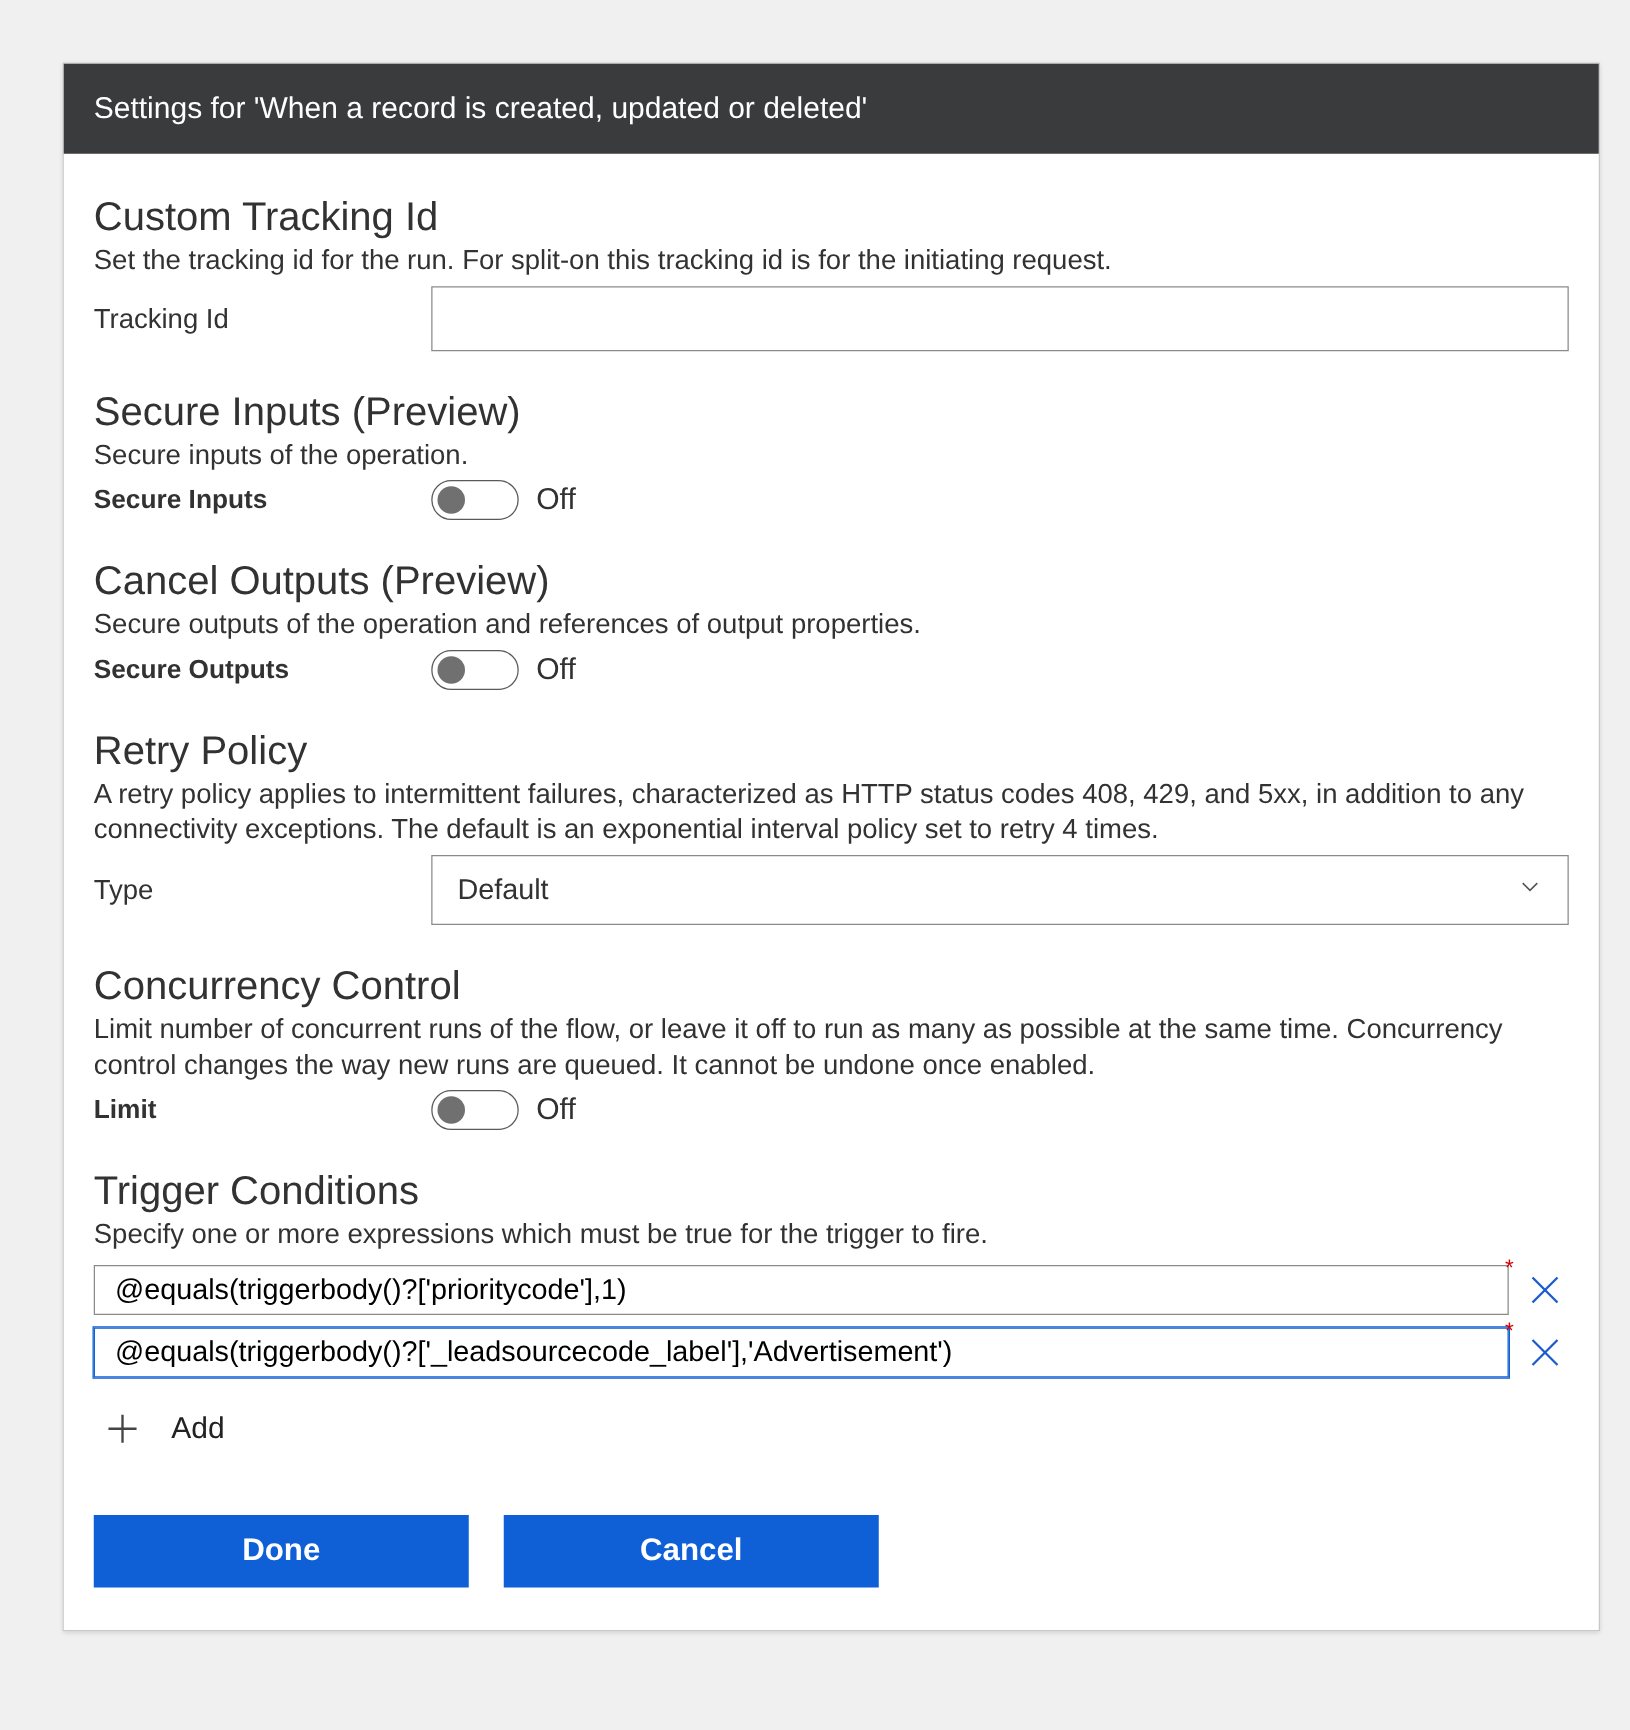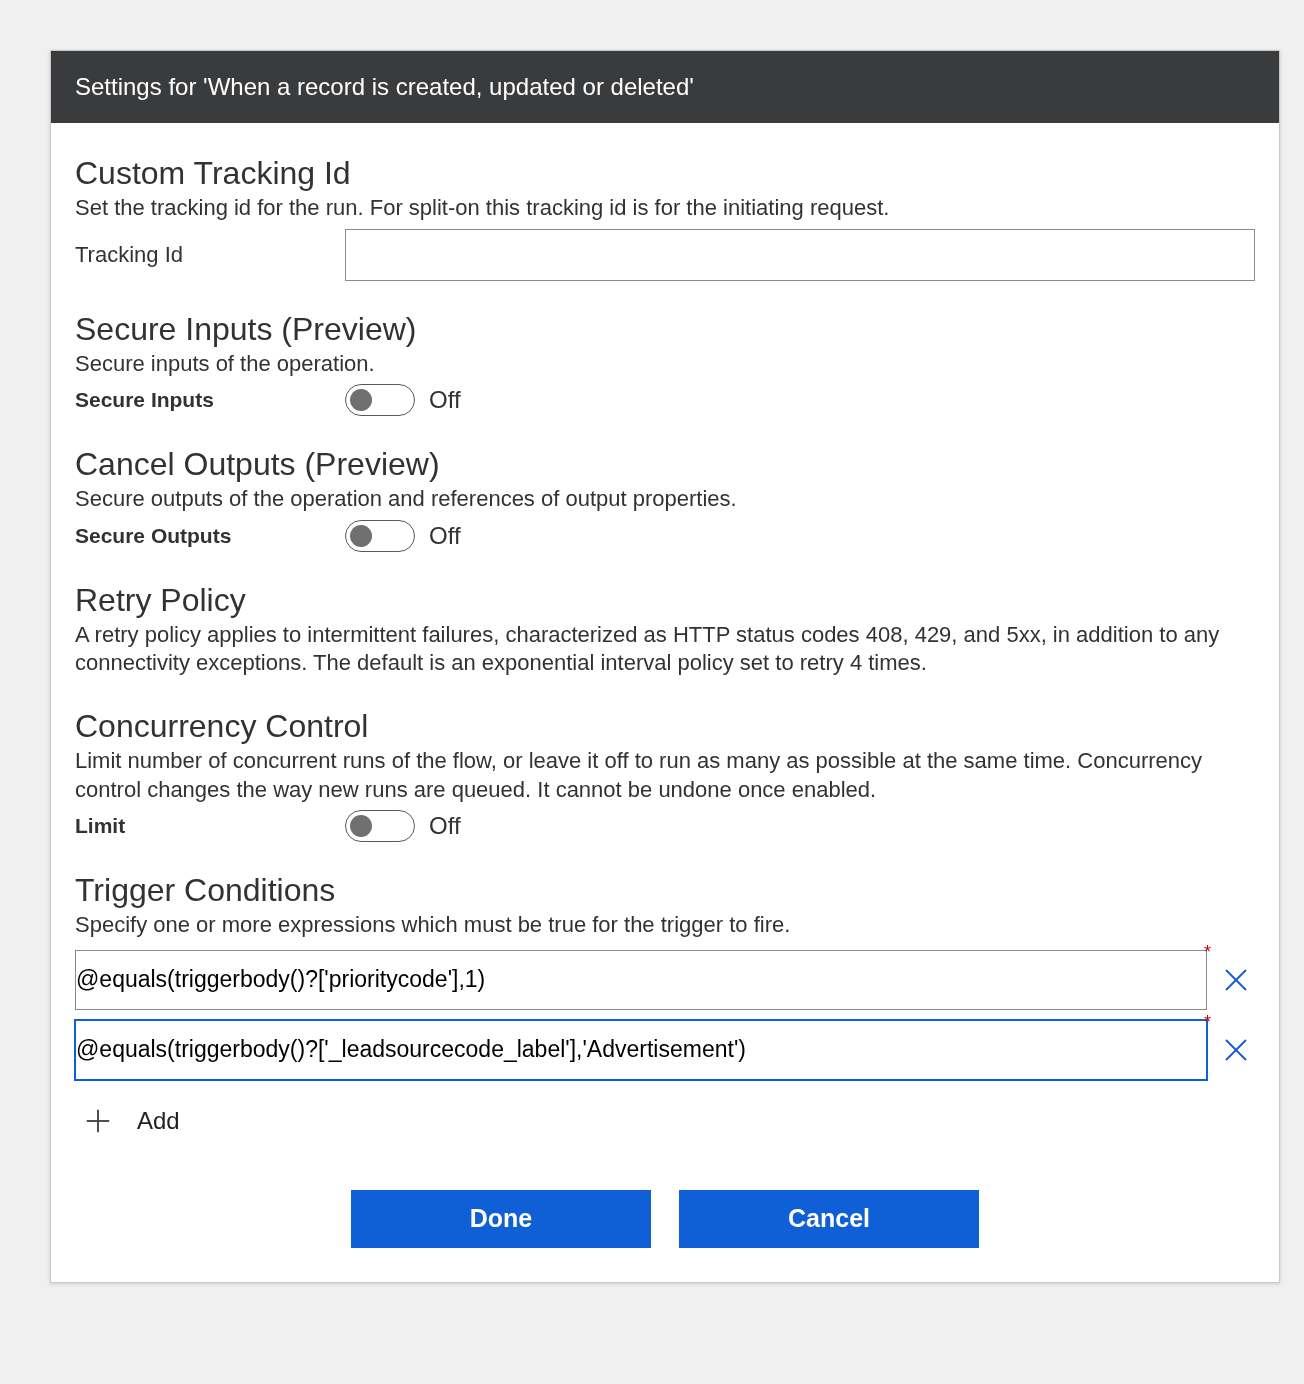--- a/index.html
+++ b/index.html
@@ -103,24 +103,24 @@
   .chevron svg { width: 20px; height: 20px; }
   .cond-row {
     display: flex;
     align-items: center;
     gap: 10px;
     margin-top: 10px;
     position: relative;
   }
   .cond-input {
     flex: 1;
-    height: 60px;
+    height: 40px;
     border: 1px solid #8a8a8a;
     font-size: 23px;
-    padding: 0 0;
+    padding: 0 16px;
     font-weight: 300;
     background: #fff;
   }
   .cond-input.active {
     border: 1px solid #0f5fd6;
     outline: 1px solid #0f5fd6;
   }
   .asterisk {
     color: #d40000;
     font-size: 18px;
@@ -143,21 +143,21 @@
     font-size: 24px;
     color: #222;
     cursor: pointer;
     padding: 14px 8px;
     margin-top: 12px;
     font-weight:300;
   }
   .add-btn svg { width: 30px; height: 30px; stroke:#444; stroke-width:1.5; }
   .footer {
     display: flex;
-    justify-content: center;
+    justify-content: flex-start;
     gap: 28px;
     padding: 30px 0 10px 0;
   }
   .btn {
     width: 300px;
     height: 58px;
     background: #0f5fd6;
     color: #fff;
     font-size: 25px;
     font-weight: 600;
@@ -211,20 +211,31 @@
               <div class="knob"></div>
             </div>
           <span class="toggle-state">Off</span>
         </div>
       </div>
     </div>
 
     <div class="section">
       <div class="sec-title">Retry Policy</div>
       <div class="sec-desc">A retry policy applies to intermittent failures, characterized as HTTP status codes 408, 429, and 5xx, in addition to any connectivity exceptions. The default is an exponential interval policy set to retry 4 times.</div>
+      <div class="row">
+        <div class="row-label">Type</div>
+        <div class="select">
+          <span class="василь-val select-val">Default</span>
+          <span class="chevron">
+            <svg viewBox="0 0 24 24" fill="none" stroke="#555" stroke-width="1.5">
+                <polyline points="5 9 12 16 19 9"></polyline>
+              </svg>
+          </span>
+        </div>
+      </div>
     </div>
 
     <div class="section">
       <div class="sec-title">Concurrency Control</div>
       <div class="sec-desc">Limit number of concurrent runs of the flow, or leave it off to run as many as possible at the same time. Concurrency control changes the way new runs are queued. It cannot be undone once enabled.</div>
       <div class="row">
         <div class="row-label bold">Limit</div>
         <div class="toggle-wrap">
           <div class="toggle">
               <div class="knob"></div>

